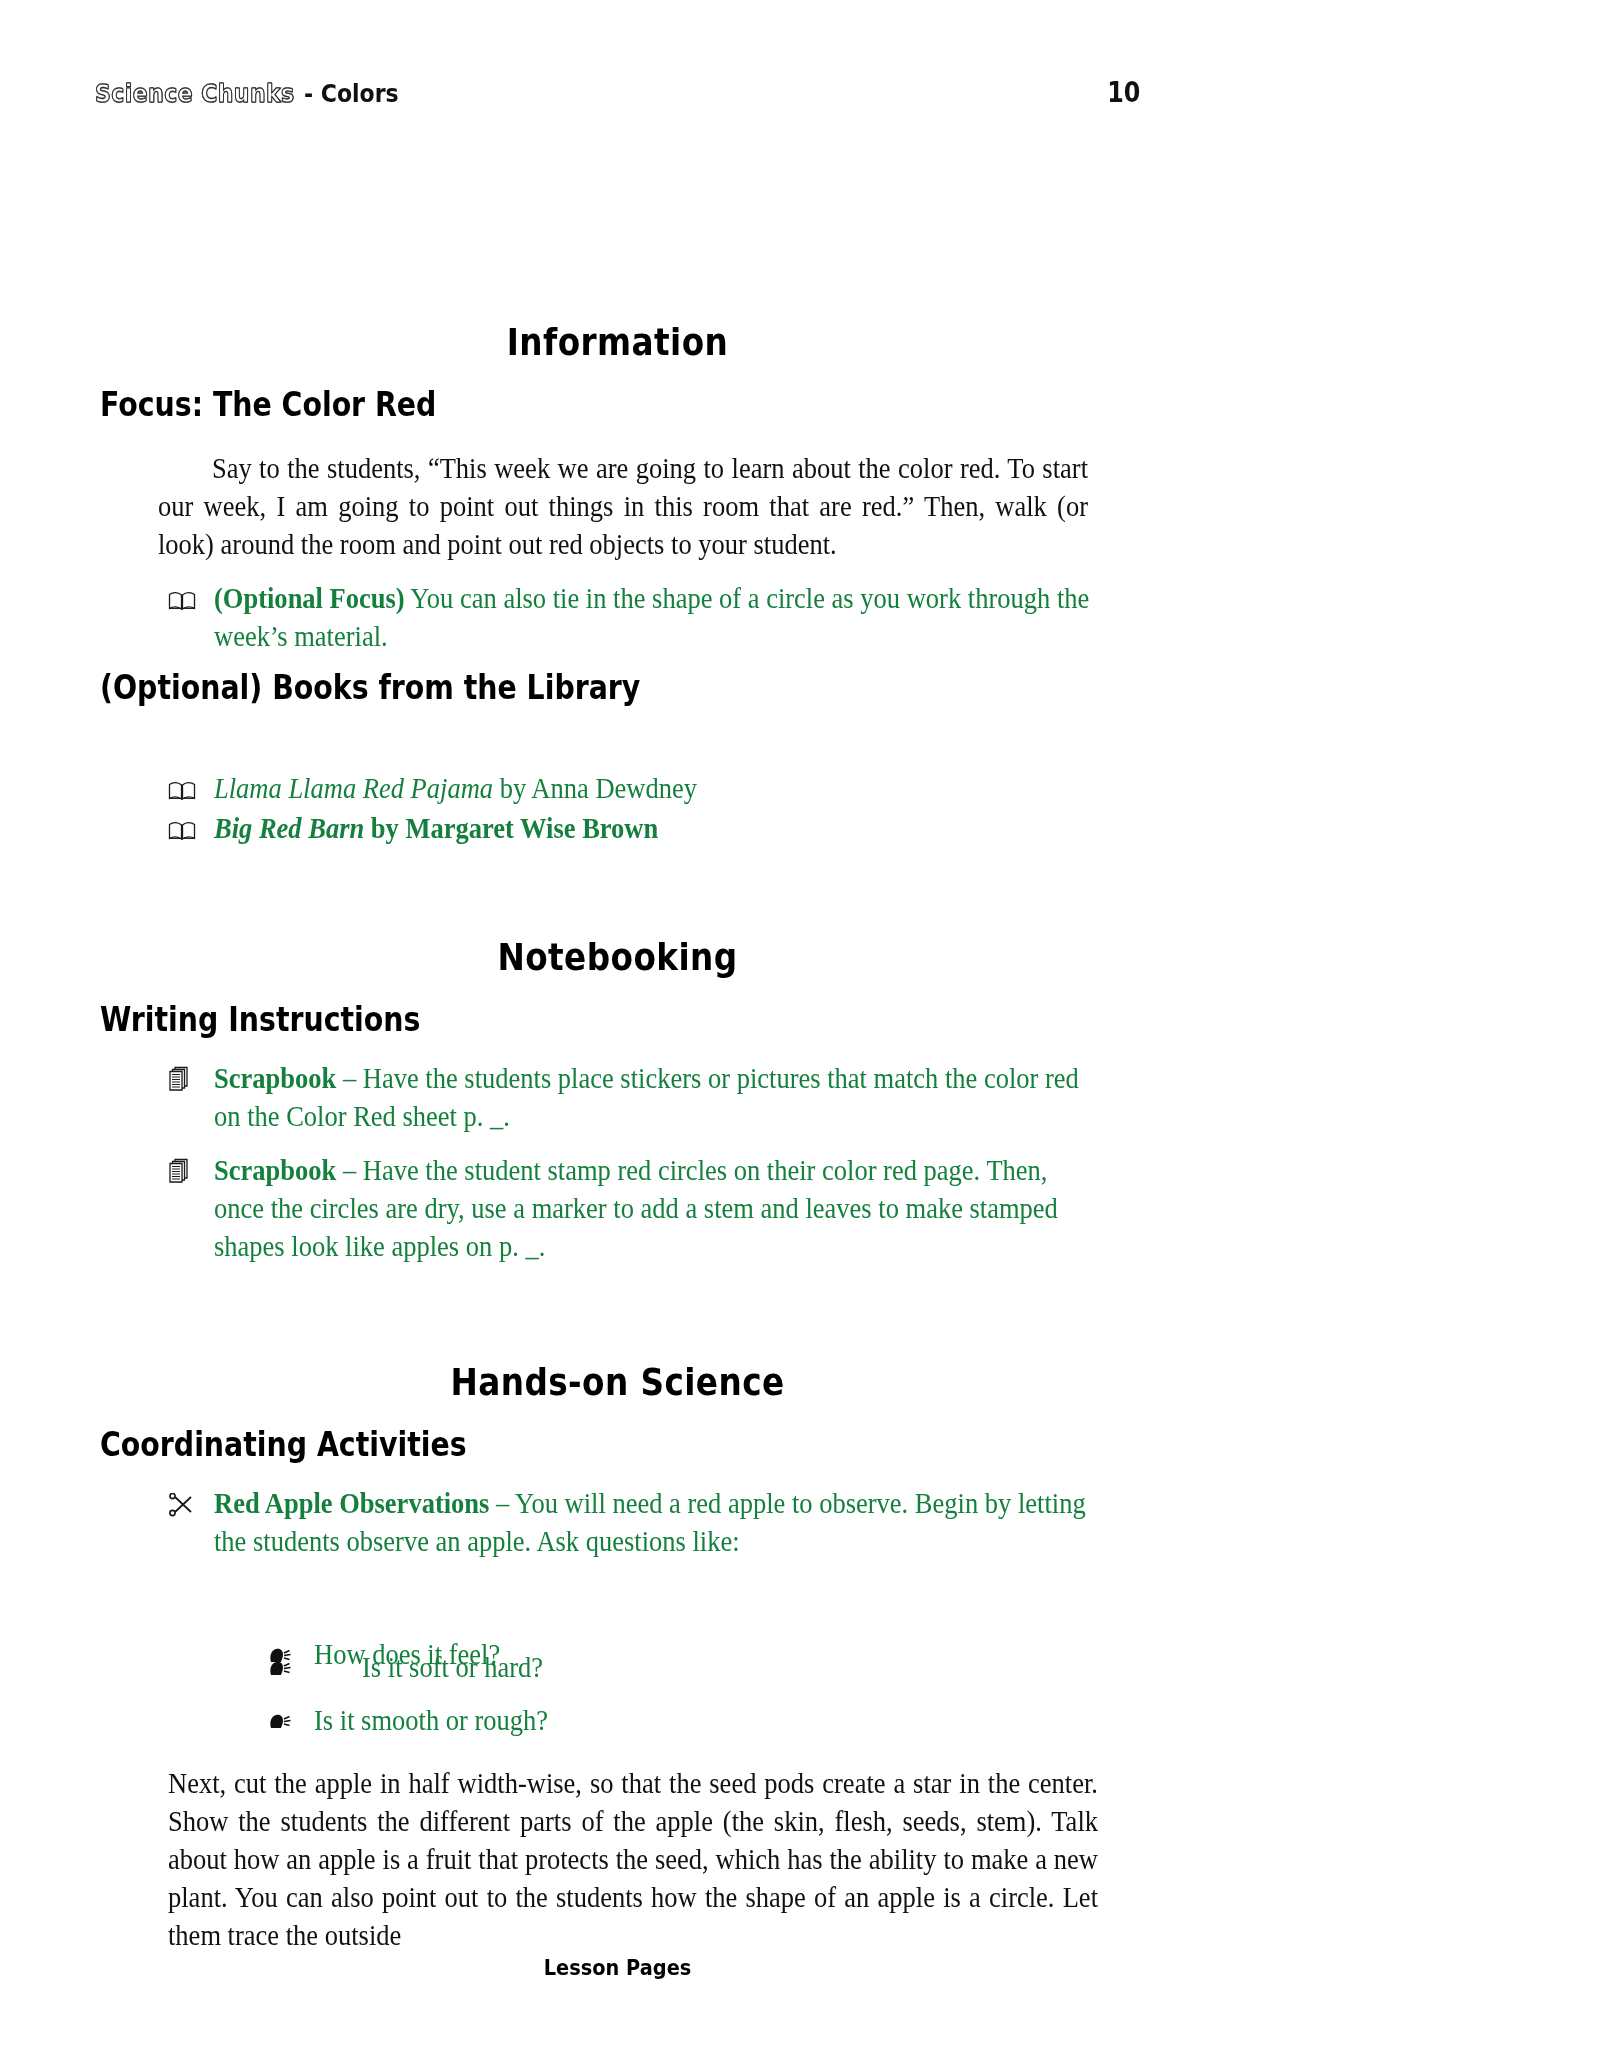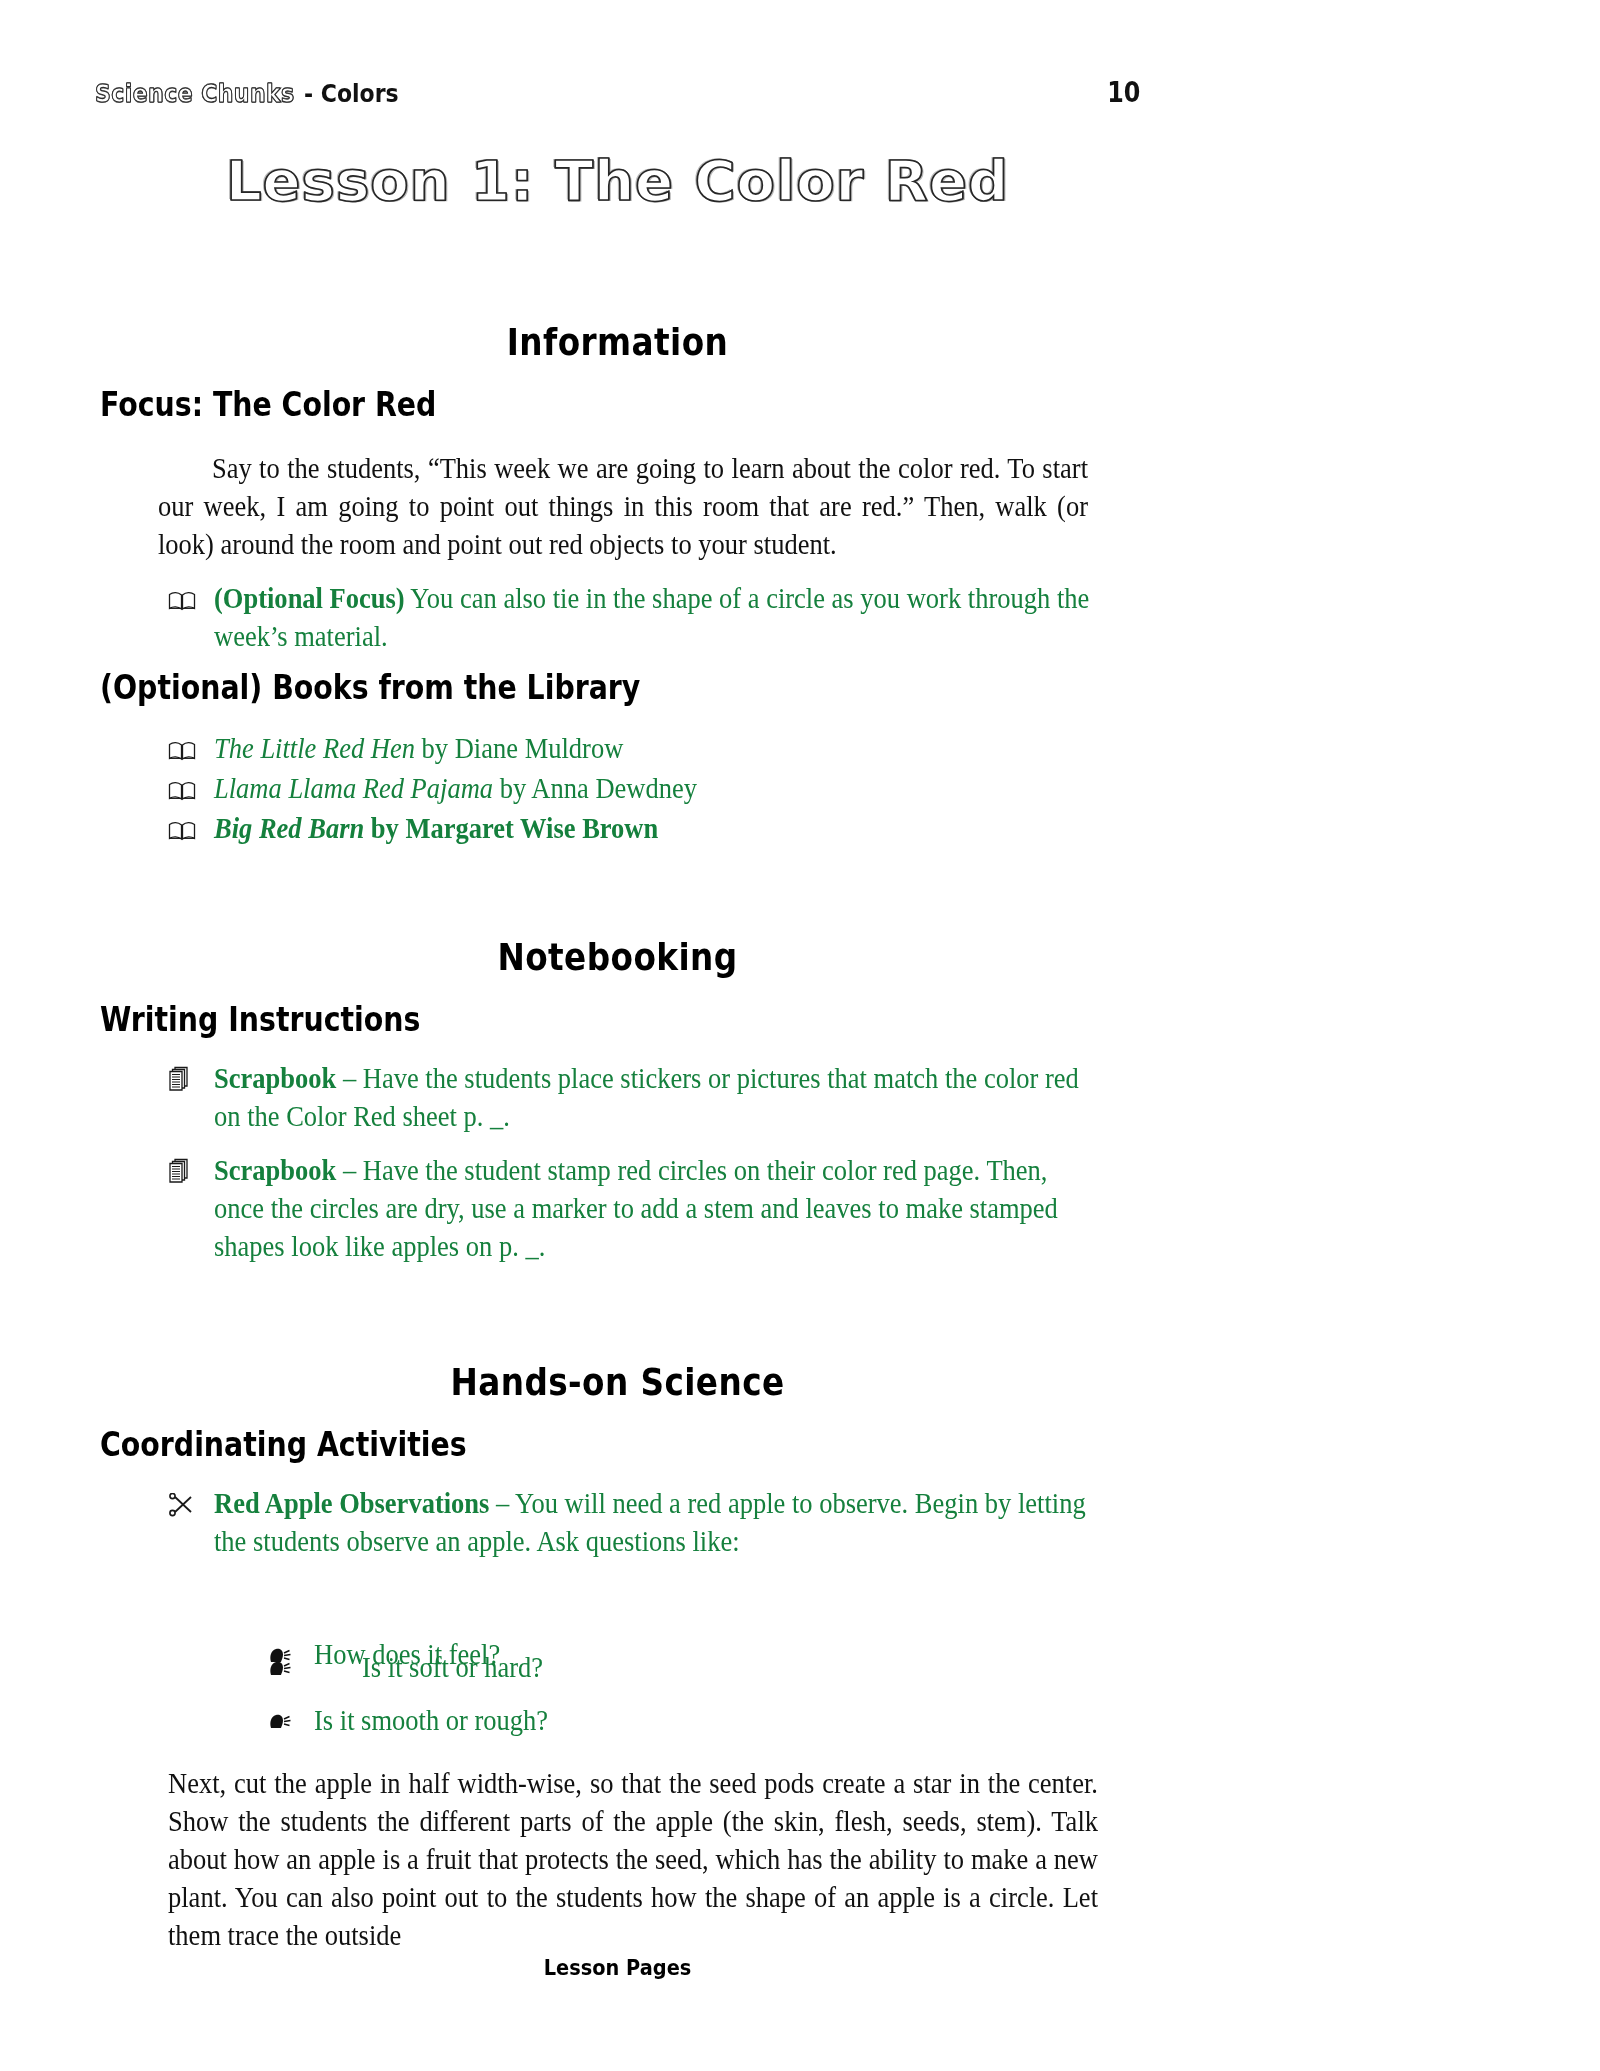--- a/index.html
+++ b/index.html
@@ -195,21 +195,20 @@
   <div class="sheet">
 
     <div class="running-header">
       <div class="rh-left">
         <span class="brand-sketch">Science Chunks</span>
         <span class="brand-rest"><span> - </span><span>Colors</span></span>
       </div>
       <div class="page-number">10</div>
     </div>
 
-    <div class="lesson-title">Lesson 1: The Color Red</div>
 
     <div class="section-heading" style="top:320px;">Information</div>
 
     <div class="sub-heading" style="top:385px;">Focus: The Color Red</div>
 
     <div class="body-block" style="left:158px; top:450px; width:1000px;">
       <span class="indent"></span><span>Say to the students, “This week we are going to learn about the color red. To start our week, I am going to point out things in this room that are red.” Then, walk (or look) around the room and point out red objects to your student.</span>
     </div>
 
     <div class="bullet-row" style="left:168px; top:580px; width:1000px;">
@@ -219,31 +218,20 @@
           <path d="M26.5 4.5 C23 2, 18 2, 14.5 5 L14.5 19 C18 16.2, 23 16.2, 26.5 18.4 Z" fill="none" stroke="#1a1a1a" stroke-width="1.3"></path>
           <line x1="14" y1="5" x2="14" y2="19" stroke="#1a1a1a" stroke-width="1.3"></line>
           <line x1="1.5" y1="18.4" x2="26.5" y2="18.4" stroke="#1a1a1a" stroke-width="1.1"></line>
         </svg>
       </span>
       <span class="bullet-text"><b>(Optional Focus)</b><span> You can also tie in the shape of a circle as you work through the week’s material.</span></span>
     </div>
 
     <div class="sub-heading" style="top:668px;">(Optional) Books from the Library</div>
 
-    <div class="bullet-row" style="left:168px; top:730px; width:1000px;">
-      <span class="bullet-glyph">
-        <svg class="icon-svg" width="28" height="22" viewBox="0 0 28 22">
-          <path d="M1.5 4.5 C5 2, 10 2, 13.5 5 L13.5 19 C10 16.2, 5 16.2, 1.5 18.4 Z" fill="none" stroke="#1a1a1a" stroke-width="1.3"></path>
-          <path d="M26.5 4.5 C23 2, 18 2, 14.5 5 L14.5 19 C18 16.2, 23 16.2, 26.5 18.4 Z" fill="none" stroke="#1a1a1a" stroke-width="1.3"></path>
-          <line x1="14" y1="5" x2="14" y2="19" stroke="#1a1a1a" stroke-width="1.3"></line>
-          <line x1="1.5" y1="18.4" x2="26.5" y2="18.4" stroke="#1a1a1a" stroke-width="1.1"></line>
-        </svg>
-      </span>
-      <span class="bullet-text"><i>The Little Red Hen</i><span> by Diane Muldrow</span></span>
-    </div>
 
     <div class="bullet-row" style="left:168px; top:770px; width:1000px;">
       <span class="bullet-glyph">
         <svg class="icon-svg" width="28" height="22" viewBox="0 0 28 22">
           <path d="M1.5 4.5 C5 2, 10 2, 13.5 5 L13.5 19 C10 16.2, 5 16.2, 1.5 18.4 Z" fill="none" stroke="#1a1a1a" stroke-width="1.3"></path>
           <path d="M26.5 4.5 C23 2, 18 2, 14.5 5 L14.5 19 C18 16.2, 23 16.2, 26.5 18.4 Z" fill="none" stroke="#1a1a1a" stroke-width="1.3"></path>
           <line x1="14" y1="5" x2="14" y2="19" stroke="#1a1a1a" stroke-width="1.3"></line>
           <line x1="1.5" y1="18.4" x2="26.5" y2="18.4" stroke="#1a1a1a" stroke-width="1.1"></line>
         </svg>
       </span>

